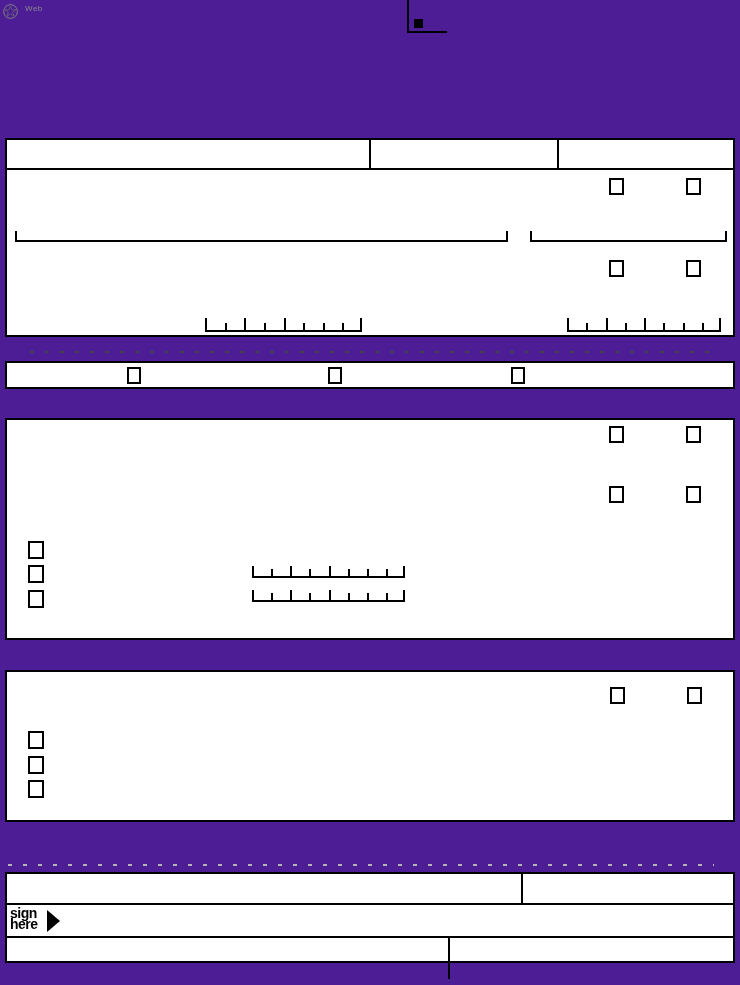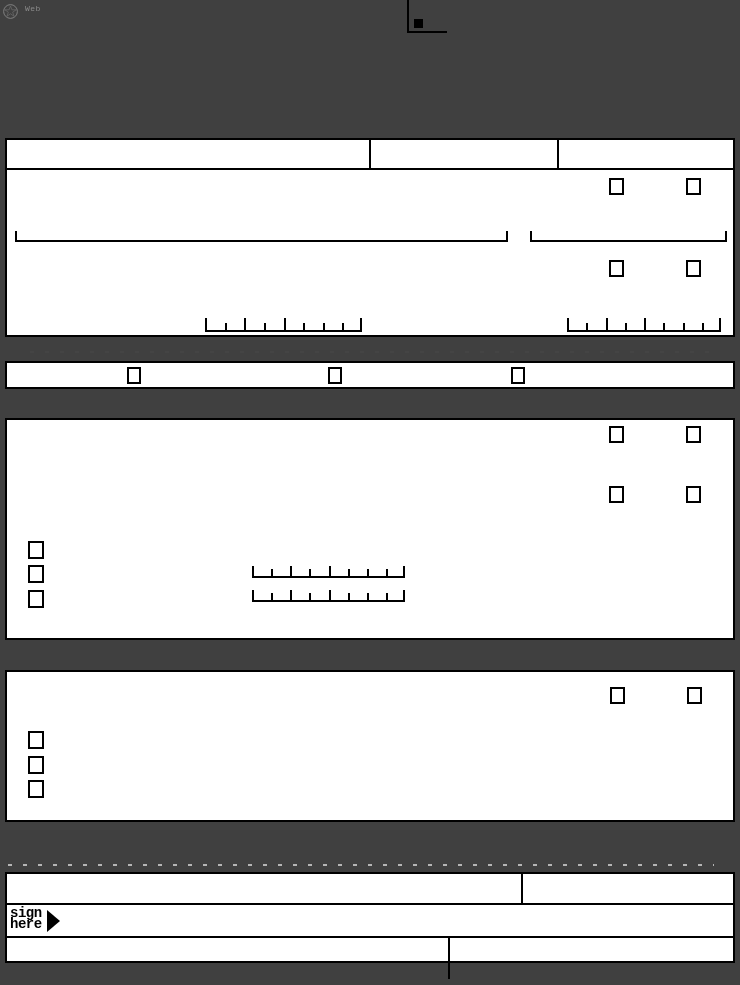--- a/index.html
+++ b/index.html
@@ -1,18 +1,18 @@
 <!DOCTYPE html>
 <html><head>
 <meta charset="utf-8">
 <style>
   html,body{margin:0;padding:0;background:#fff;}
   .page{
-    position:relative;width:740px;height:985px;background:#404040;
-    font-family:Liberation Mono, monospace;overflow:hidden;text-align:center;
+    position:relative;width:740px;height:985px;background:#4c1d95;
+    font-family:Liberation Sans, sans-serif;overflow:hidden;
   }
   .abs{position:absolute;}
   .box{position:absolute;border:2px solid #000;background:#fff;box-sizing:border-box;}
   .vline{position:absolute;width:2px;background:#000;}
   .hline{position:absolute;height:2px;background:#000;}
   .cb{position:absolute;width:15px;height:17px;border:2px solid #000;background:#fff;box-sizing:border-box;cursor:pointer;}
   .cb-sm{width:14px;height:17px;}
   .bracket{position:absolute;border:solid #000;border-width:0 2px 2px 2px;height:11px;box-sizing:border-box;}
   .comb{position:absolute;border-bottom:2px solid #000;box-sizing:border-box;}
   .comb .tick{position:absolute;bottom:0;width:2px;height:7px;background:#000;}

